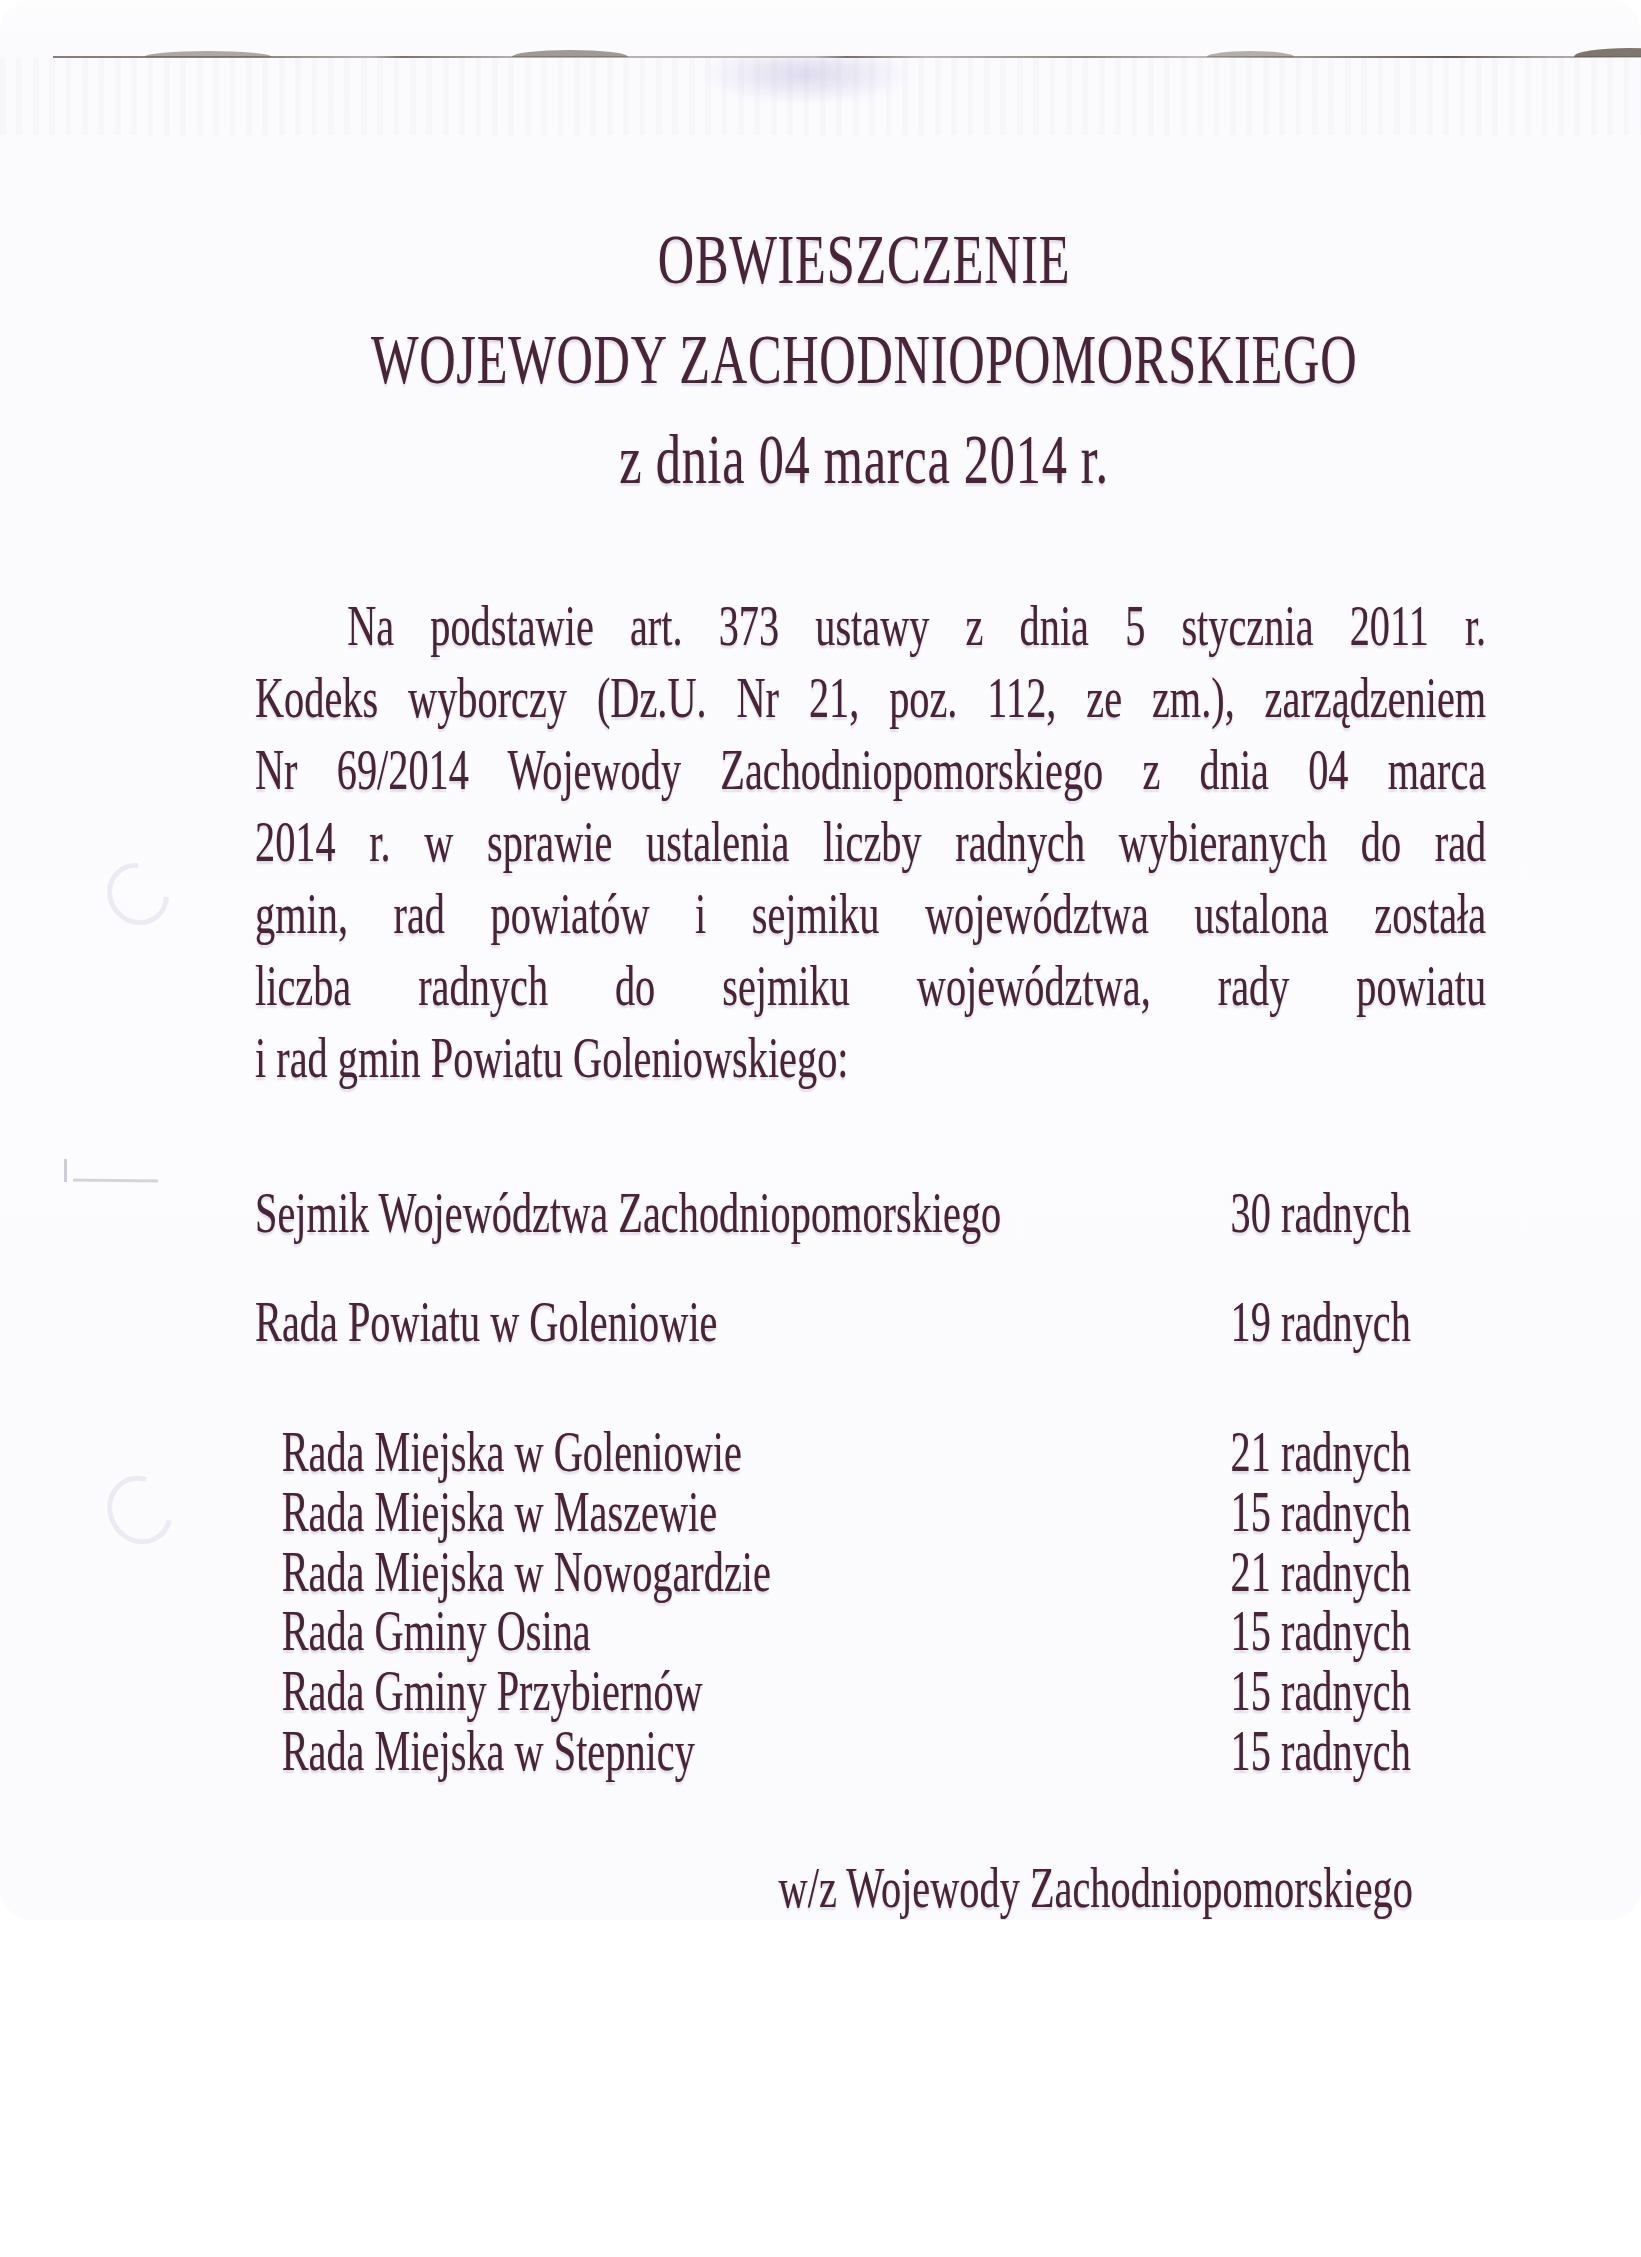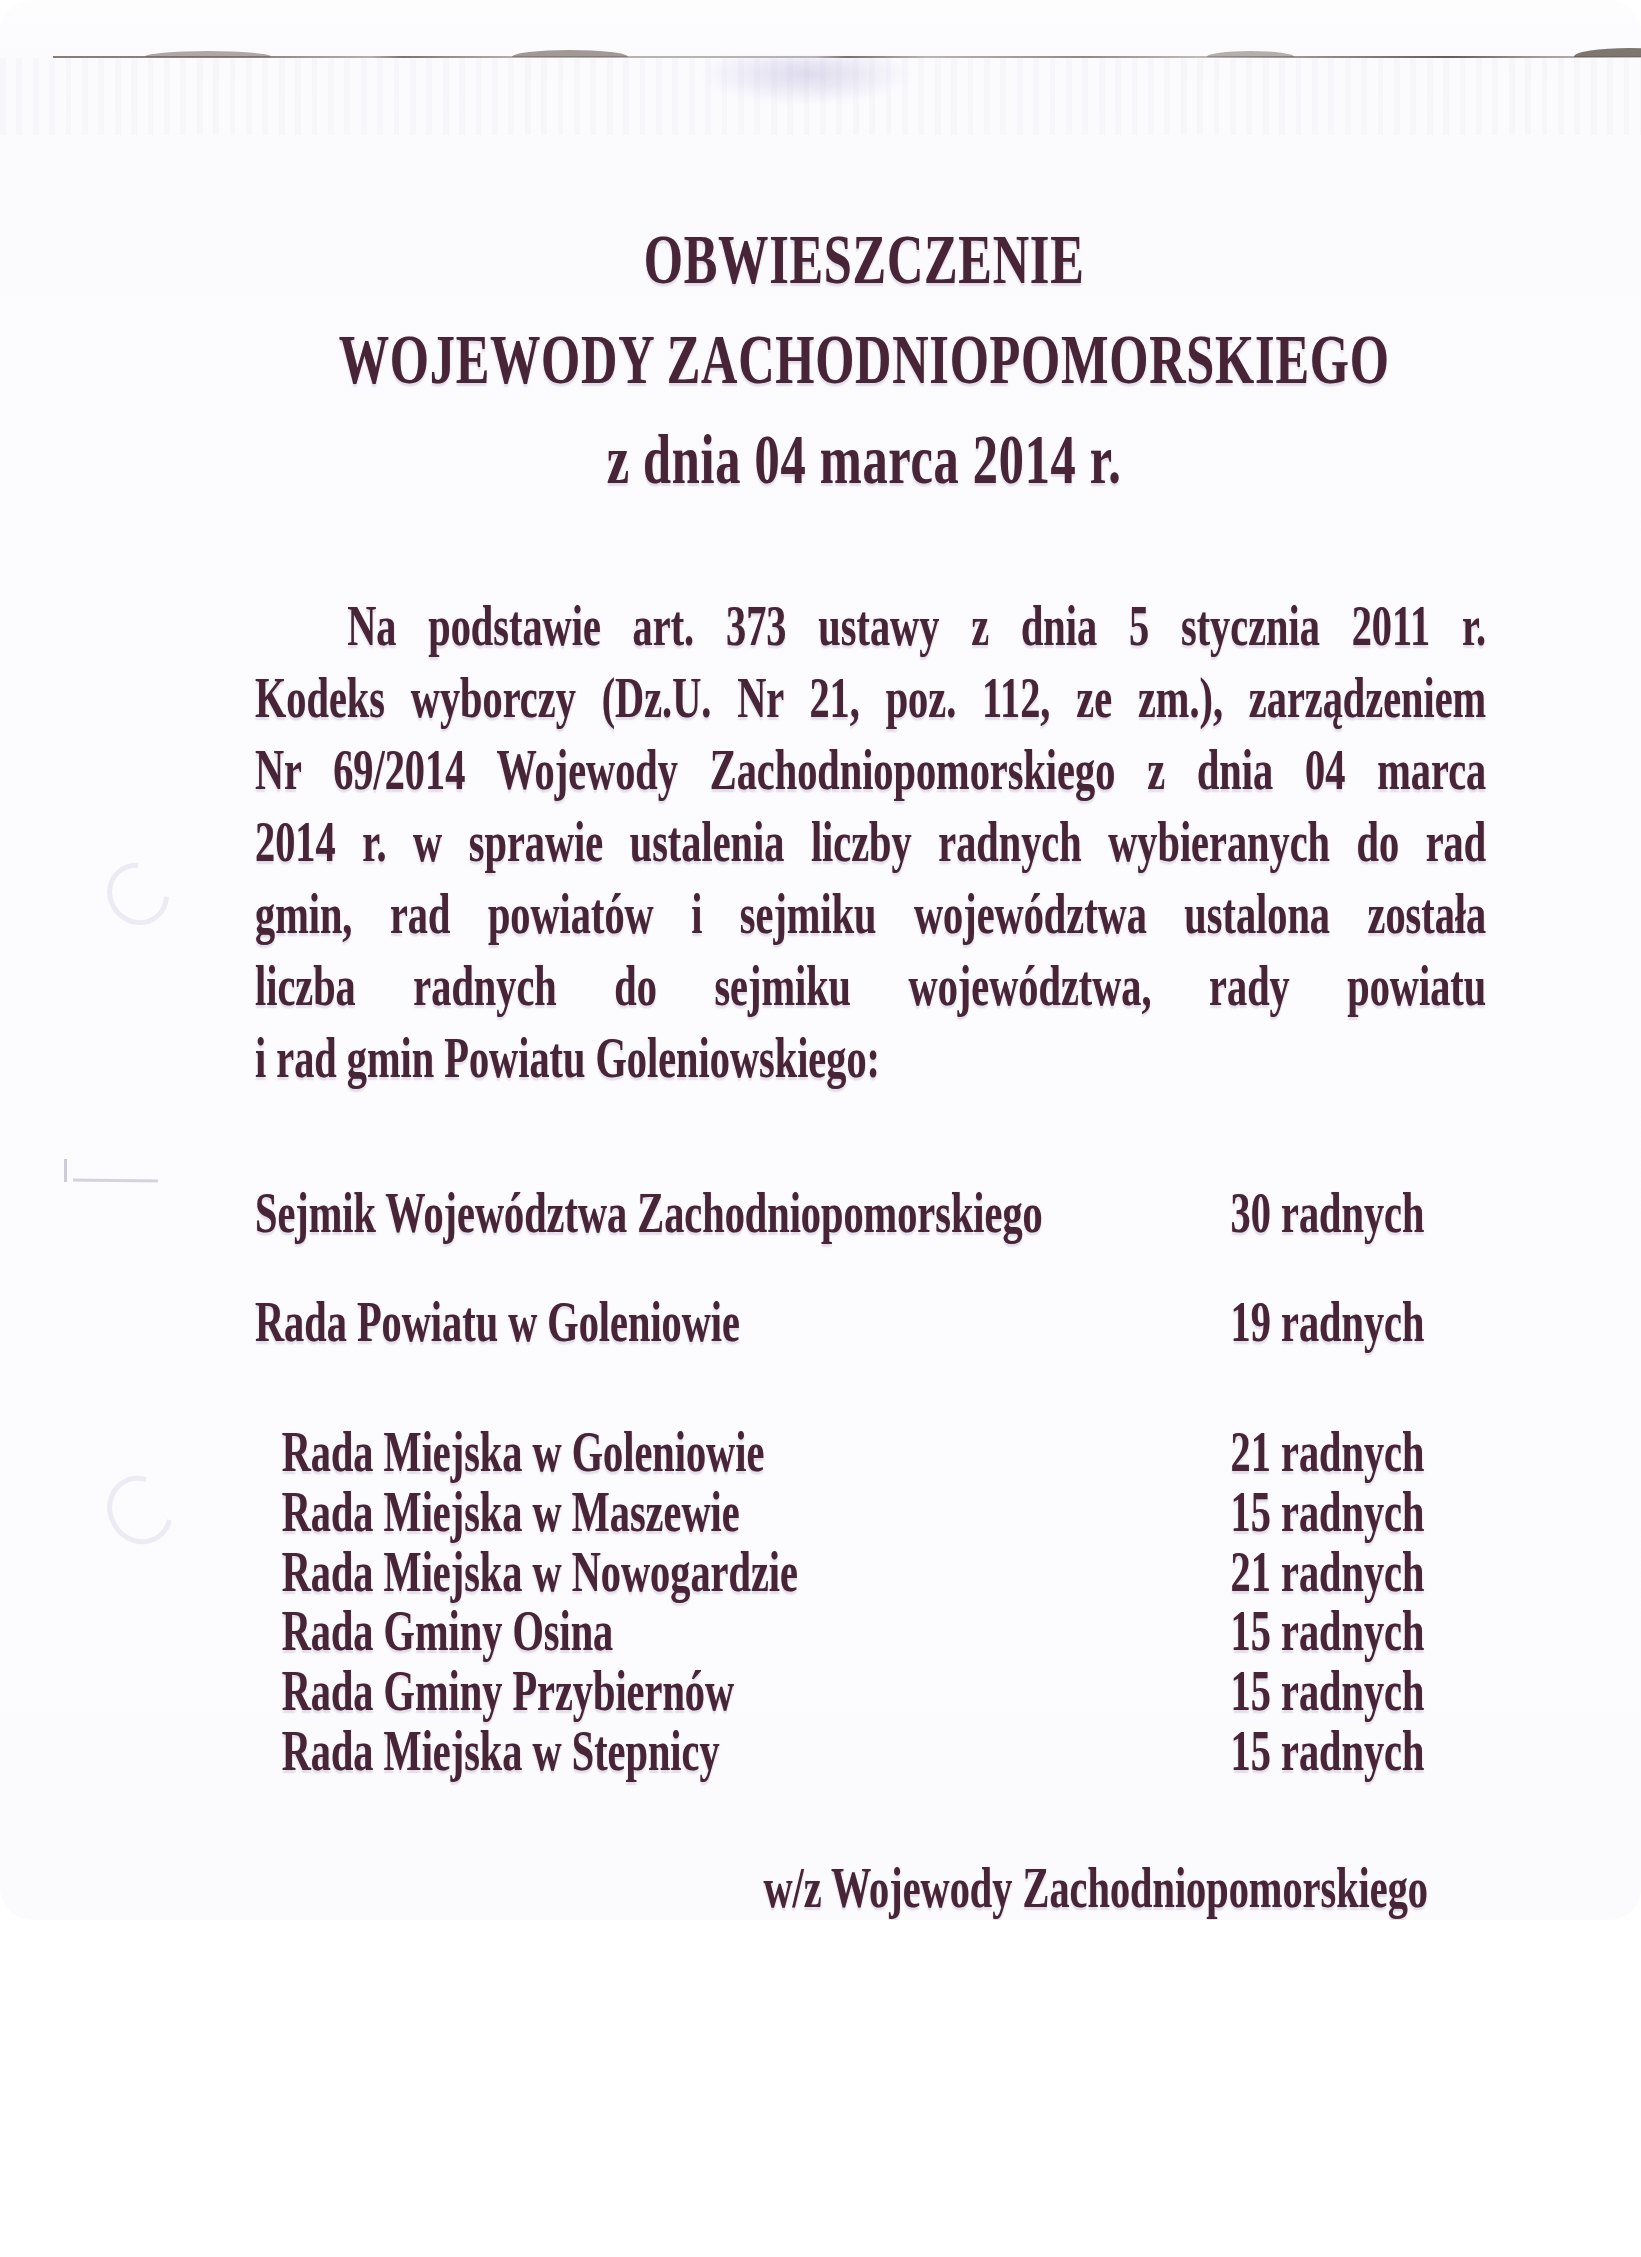--- a/index.html
+++ b/index.html
@@ -3,21 +3,21 @@
 <meta charset="utf-8">
 <style>
   html, body { margin: 0; padding: 0; }
   .page {
     position: relative;
     width: 1641px;
     height: 1920px;
     background: linear-gradient(180deg, #fdfdfe 0%, #fbfafd 3%, #fcfbfd 55%, #fbfafc 100%);
     overflow: hidden;
     font-family: "Liberation Serif", "DejaVu Serif", serif;
-    font-weight: bold;
+    font-weight: normal;
     color: #472536;
     border-radius: 32px;
   }
   .ink {
     text-shadow: 0 2.9px 1.9px rgba(116,96,160,0.18), 0 0 1px rgba(71,37,54,0.35);
   }
   .squeeze { transform: scaleX(0.72); transform-origin: 0 0; }
 
   
   .scan-line {

